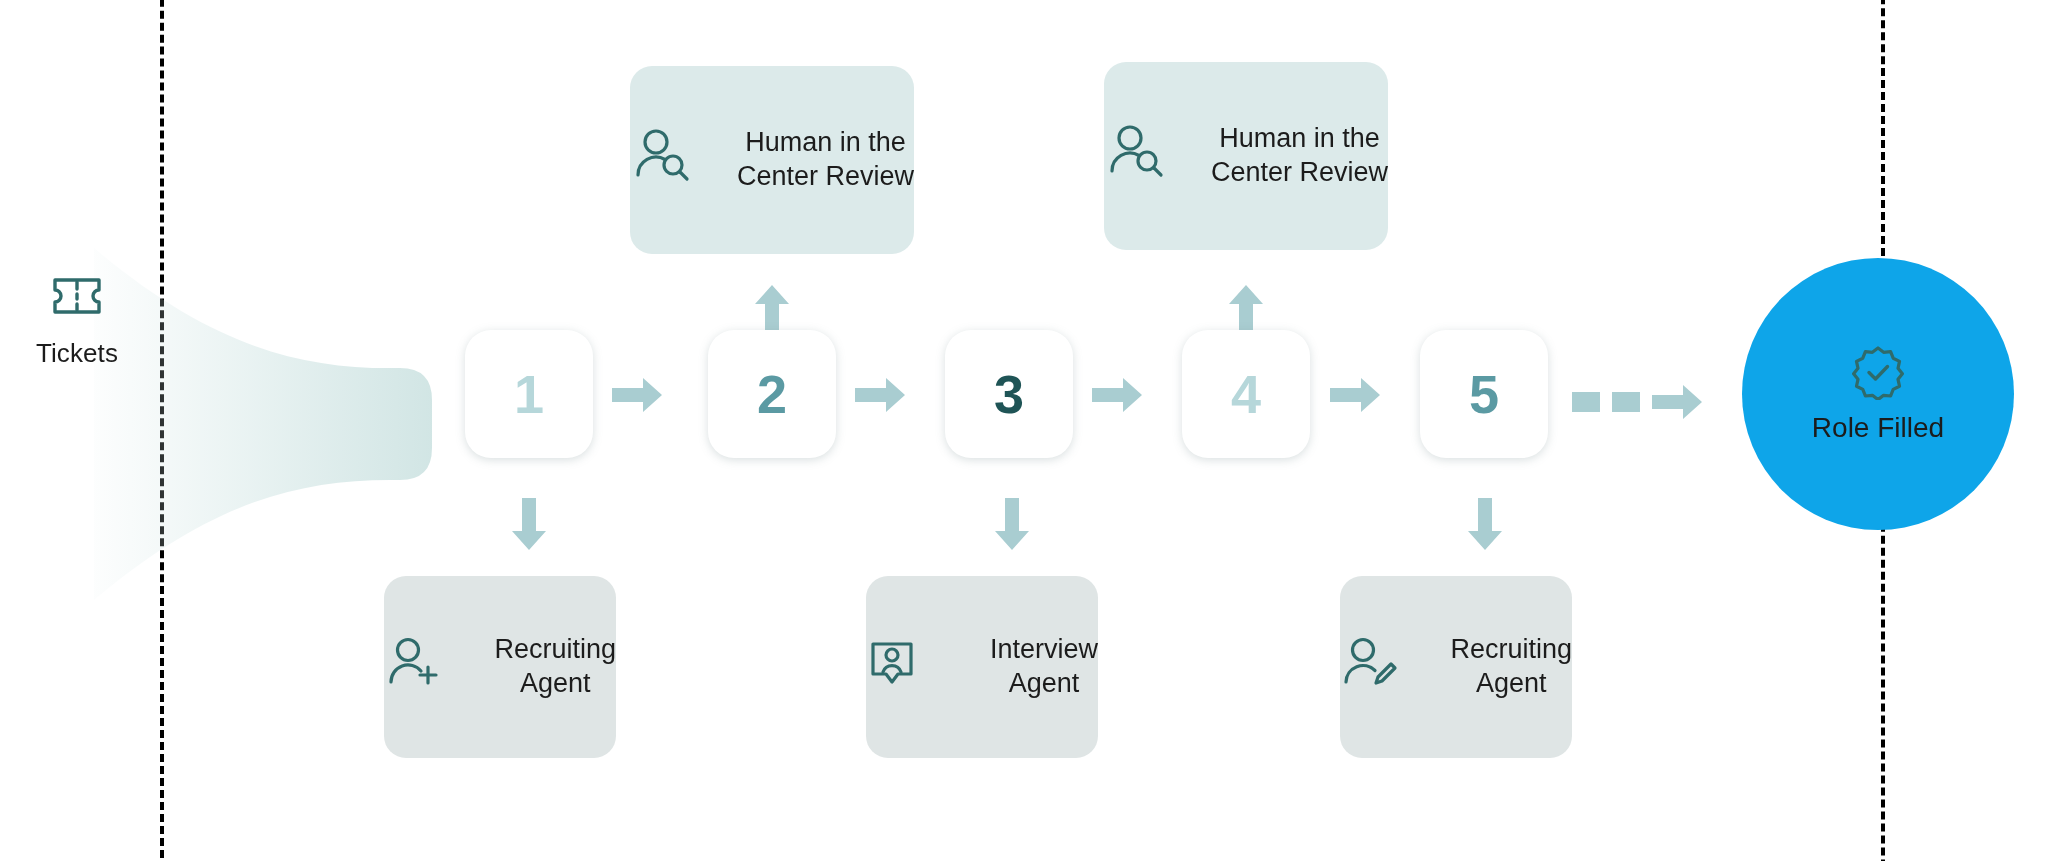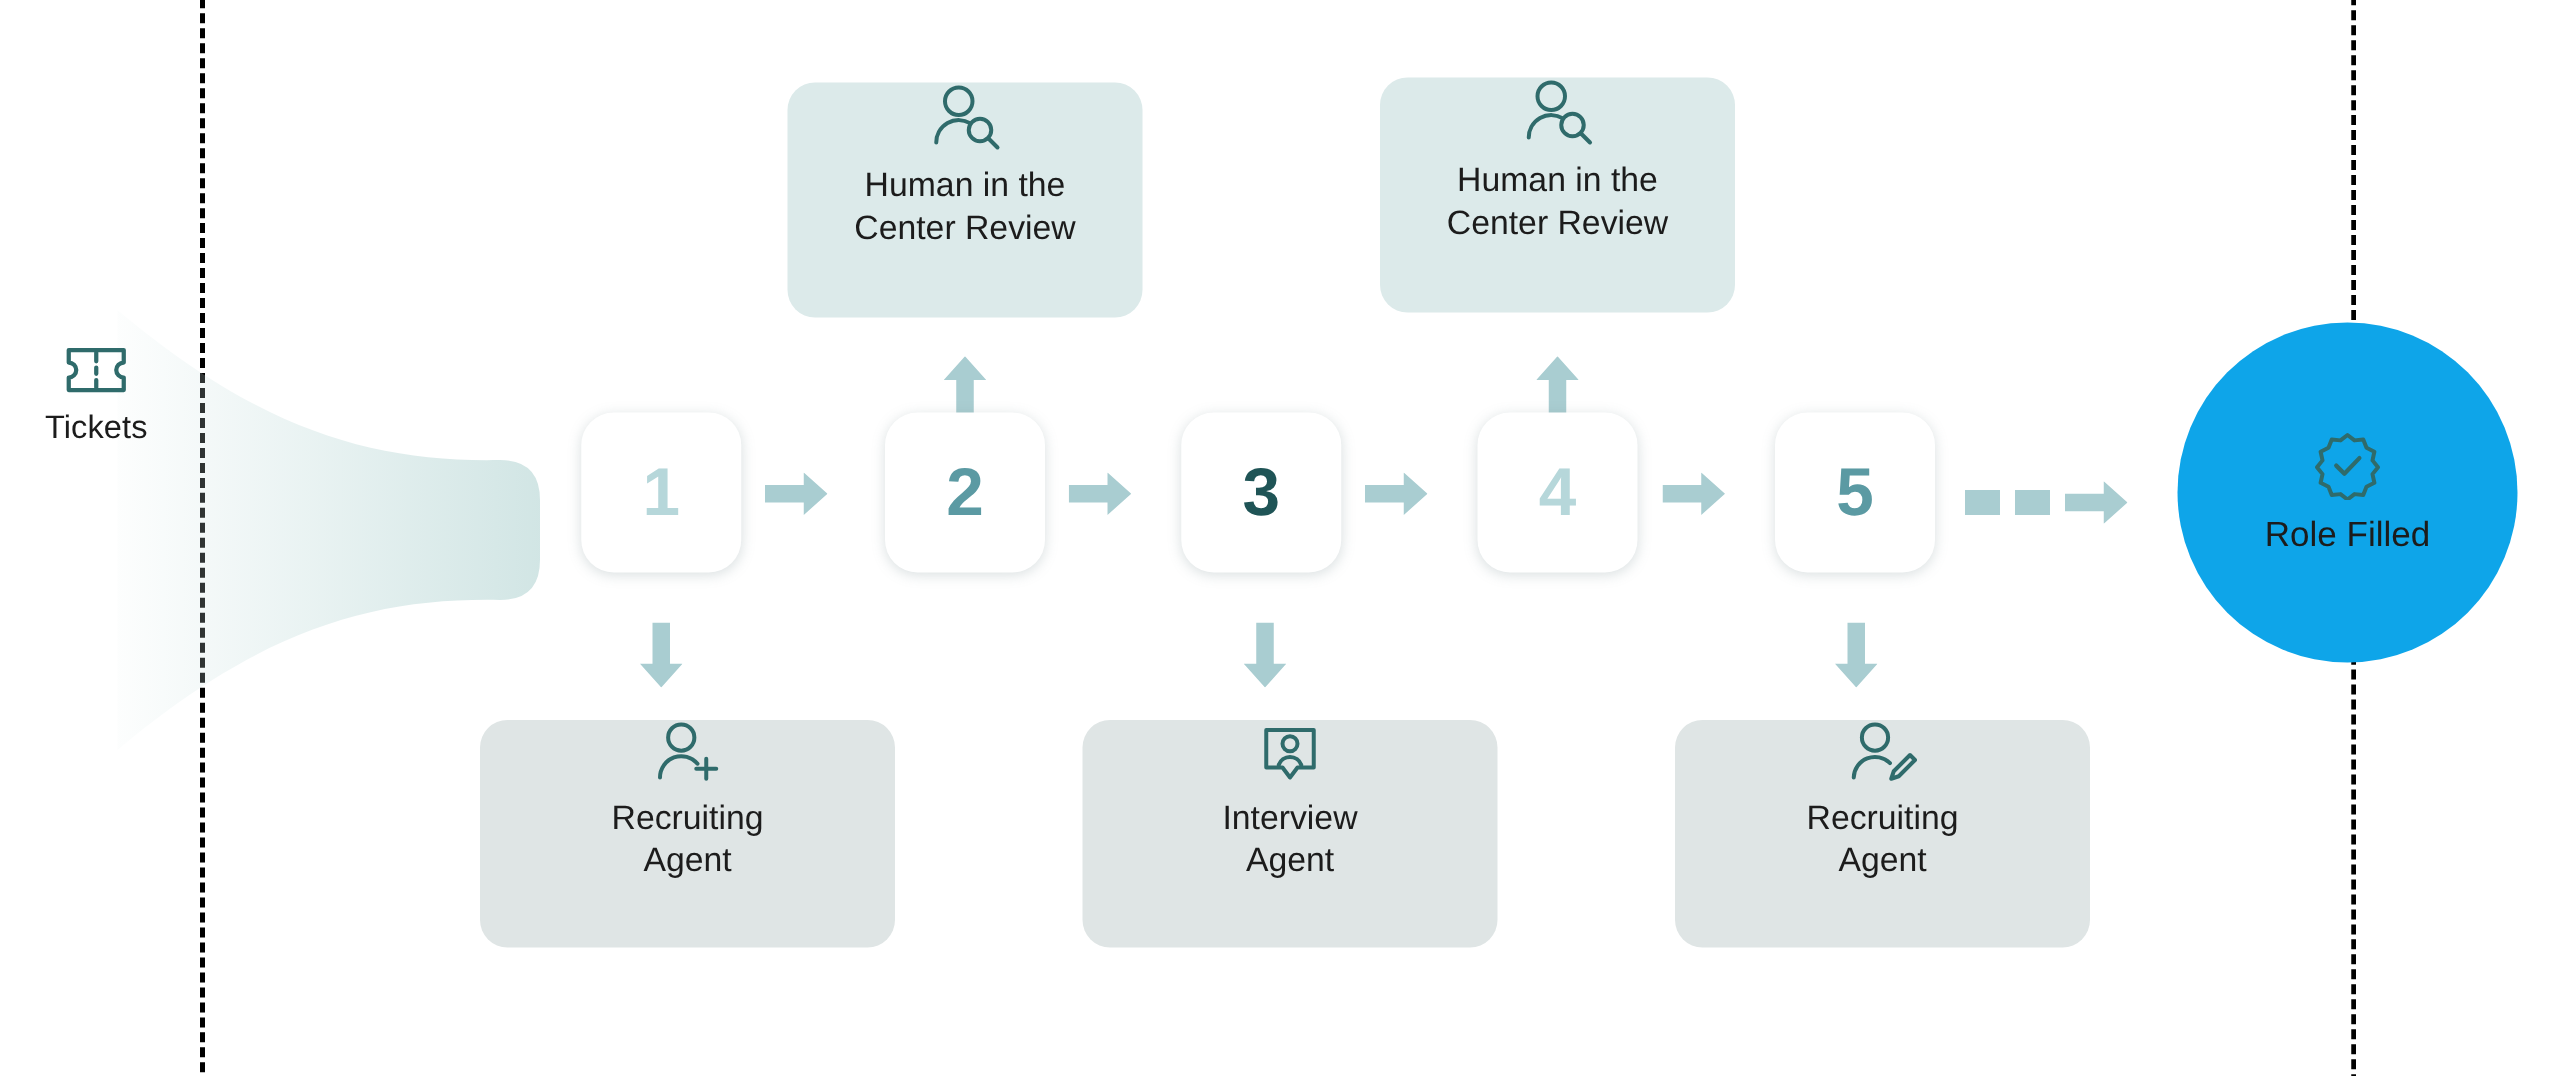--- a/index.html
+++ b/index.html
@@ -42,21 +42,21 @@
     width: 352px;
     height: 352px;
   }
 
   
   .source {
     position: absolute;
     display: flex;
     flex-direction: column;
     align-items: center;
-    gap: 6px;
+    gap: 18px;
   }
   .source .ico {
     display: block;
     line-height: 0;
   }
   .source .lbl {
     font-size: 26px;
     color: #1c1c1c;
     letter-spacing: .1px;
     white-space: nowrap;
@@ -111,41 +111,41 @@
     position: absolute;
     width: 34px;
     height: 52px;
   }
 
   
   .card {
     position: absolute;
     border-radius: 22px;
     display: flex;
-    flex-direction: column;
-    align-items: center;
-    justify-content: flex-start;
+    flex-direction: row;
+    align-items: center;
+    justify-content: space-between;
     box-sizing: border-box;
   }
   .card .c-ico { line-height: 0; margin-bottom: 10px; }
   .card .c-txt {
     font-size: 27px;
     color: #1c1c1c;
     text-align: center;
     line-height: 1.25;
   }
   .review-card {
     background: #dceaea;
     width: 284px;
     height: 188px;
     top: 66px;
   }
   .agent-card {
     background: #dfe5e5;
-    width: 332px;
+    width: 232px;
     height: 182px;
     top: 576px;
   }
 
   
   #role-filled {
     position: absolute;
     left: 1742px;
     top: 258px;
     width: 272px;

